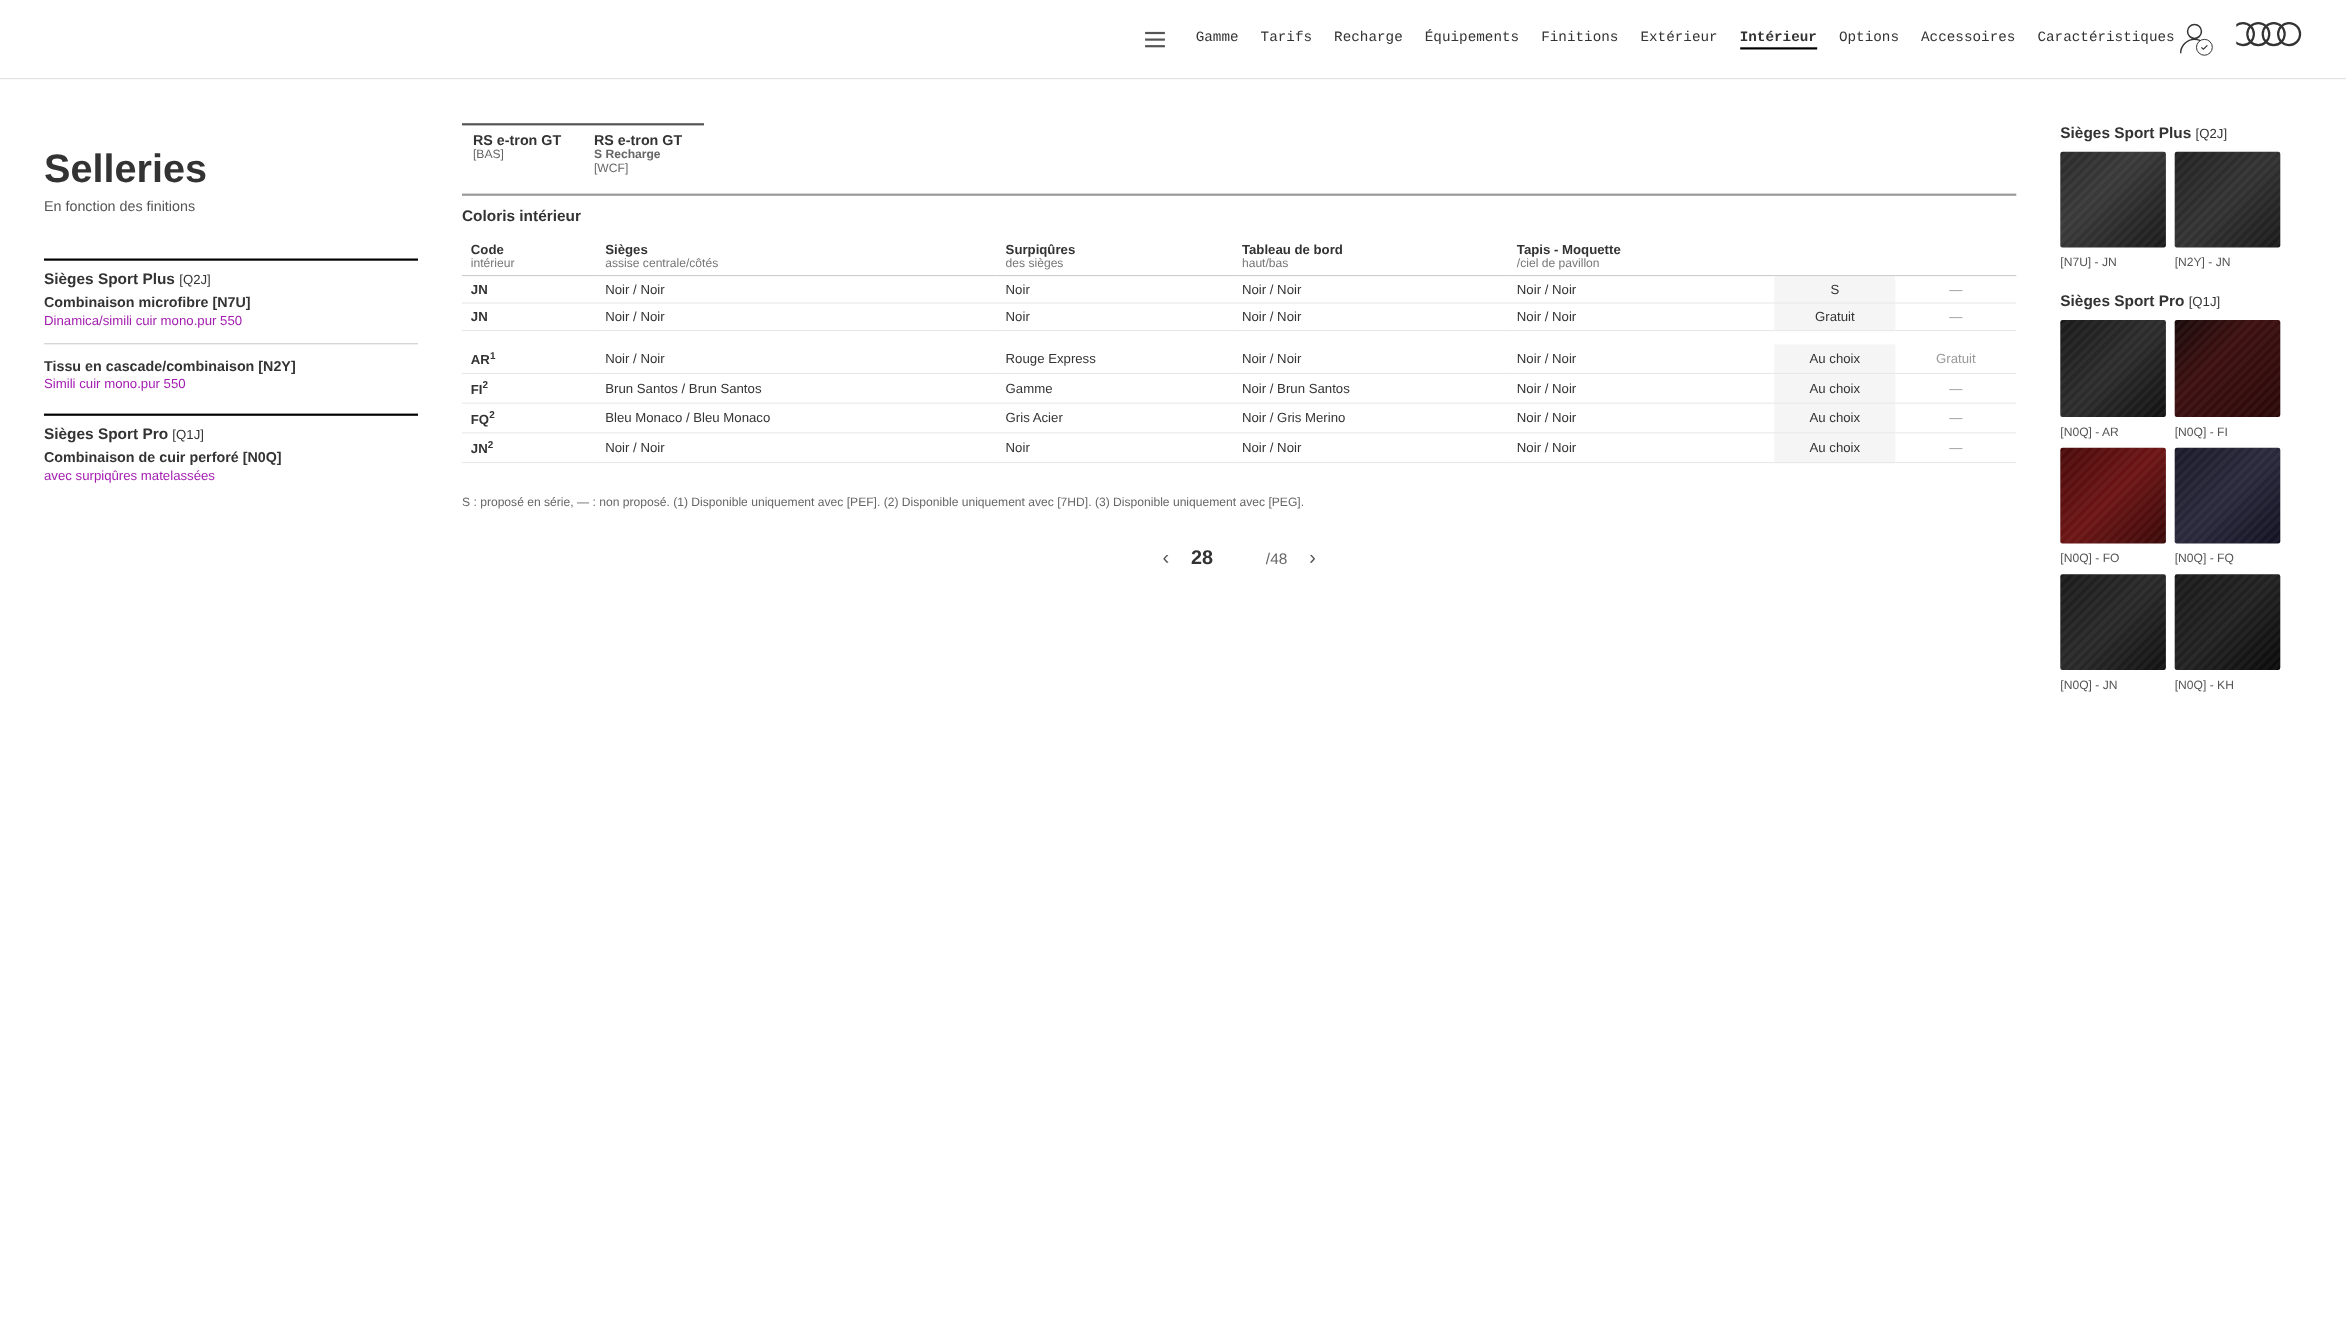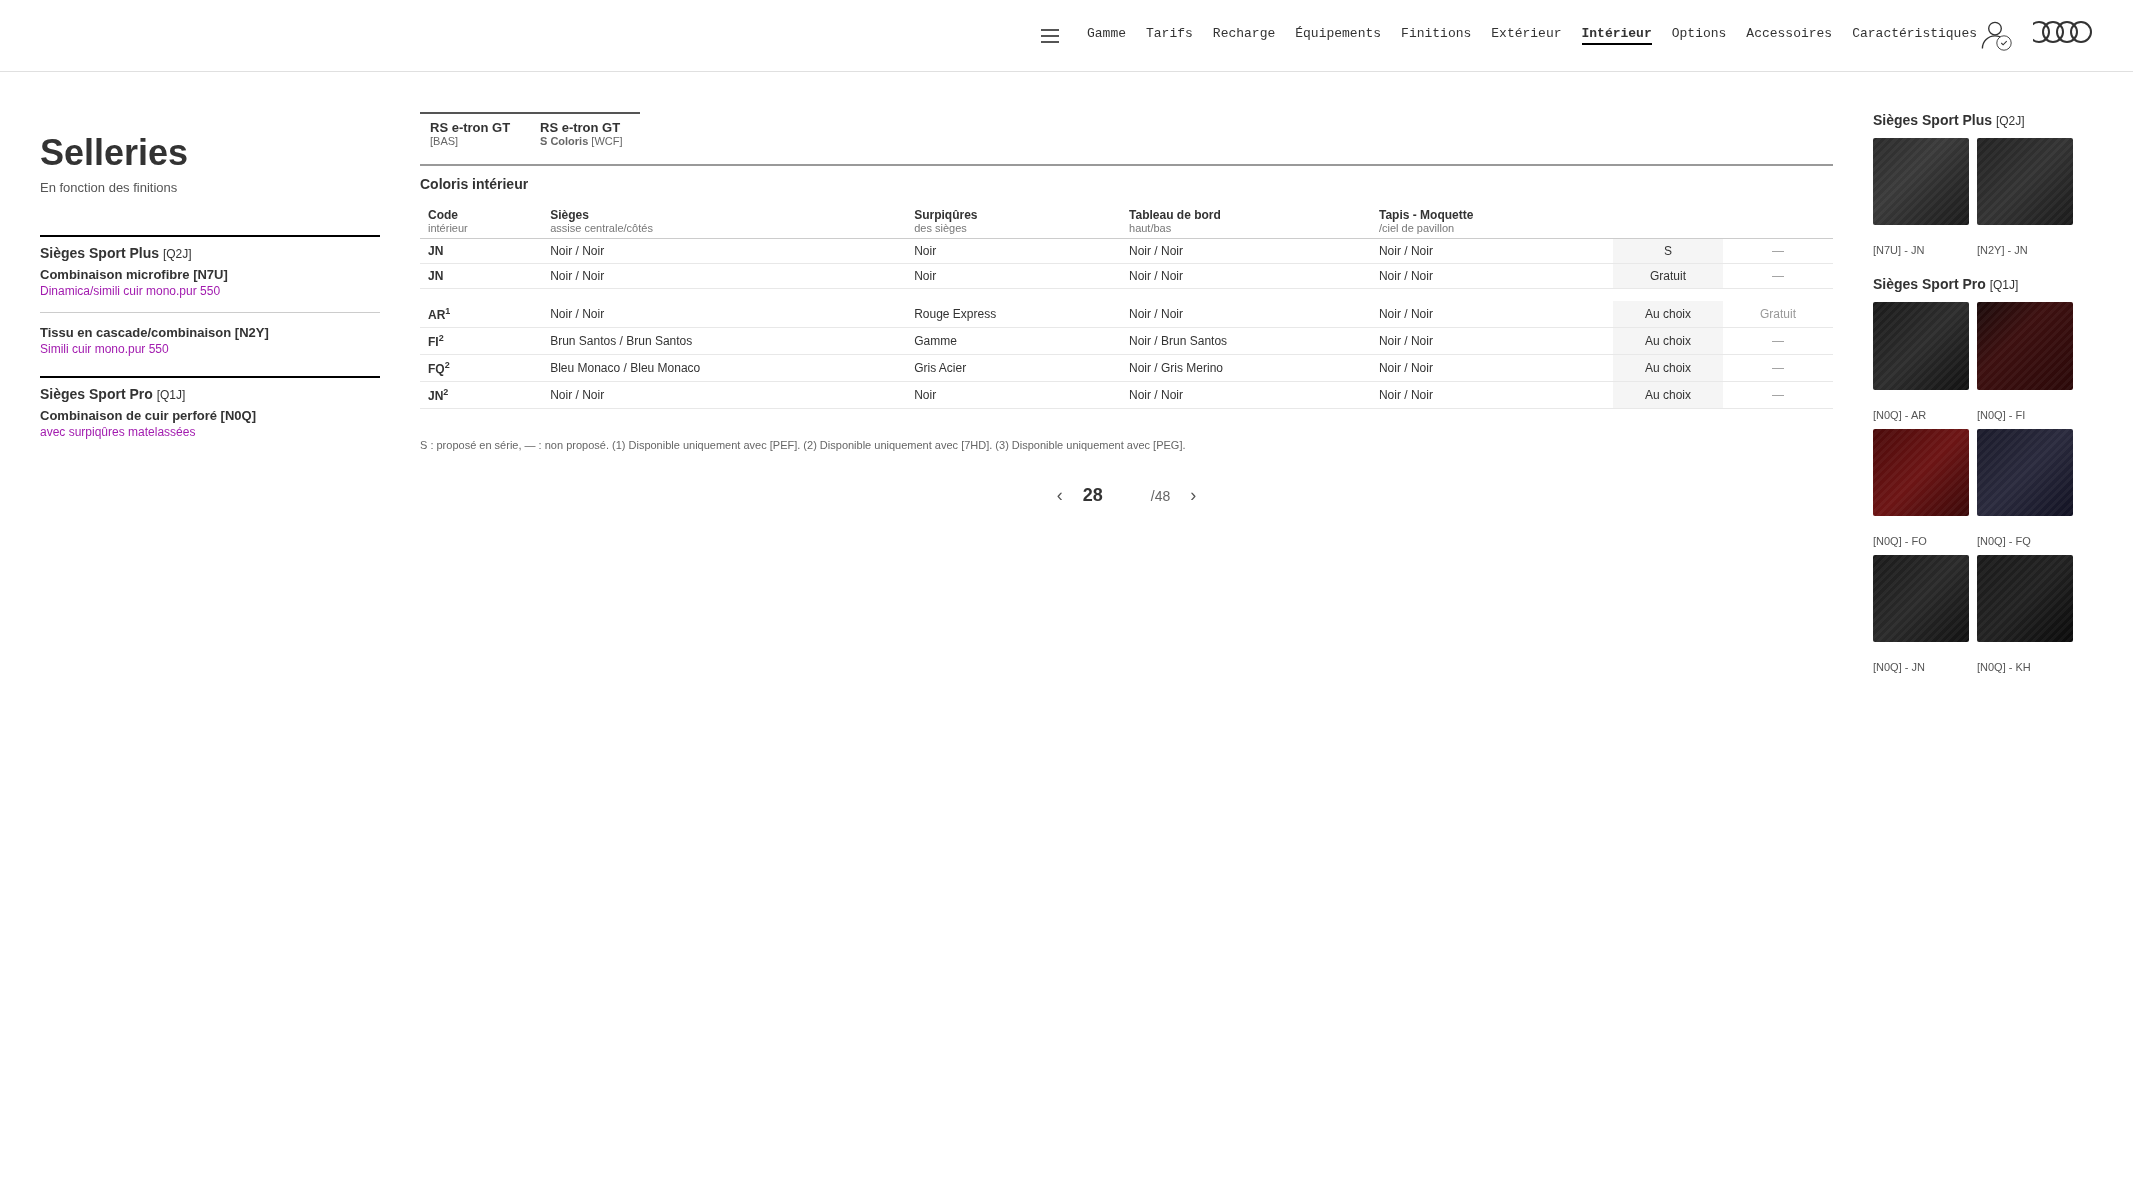--- a/index.html
+++ b/index.html
@@ -64,21 +64,21 @@
     
     .right-panel { min-width: 200px; max-width: 220px; }
     .panel-section-title { font-size: 14px; font-weight: bold; margin-bottom: 10px; }
     .panel-section-title .badge { font-weight: normal; font-size: 12px; }
     .thumbnail-grid { display: grid; grid-template-columns: 1fr 1fr; gap: 8px; margin-bottom: 20px; }
     .thumbnail-item { display: flex; flex-direction: column; }
     .thumbnail-img {
       width: 100%; aspect-ratio: 1.1;
       border-radius: 2px; overflow: hidden; position: relative;
     }
-    .thumb-label { font-size: 11px; color: #555; margin-top: 19px; }
+    .thumb-label { font-size: 11px; color: #555; margin-top: 8px; }
 
     
     .swatch-n7u-jn { background: linear-gradient(135deg, #2a2a2a 0%, #3a3a3a 40%, #1a1a1a 100%); }
     .swatch-n2y-jn { background: linear-gradient(135deg, #222 0%, #333 50%, #1a1a1a 100%); }
     .swatch-n0q-ar { background: linear-gradient(135deg, #1a1a1a 0%, #2d2d2d 50%, #111 100%); }
     .swatch-n0q-fi { background: linear-gradient(135deg, #1a0a0a 0%, #3d1010 40%, #2a0808 100%); }
     .swatch-n0q-fo { background: linear-gradient(135deg, #4a0a0a 0%, #6d1515 50%, #3a0808 100%); }
     .swatch-n0q-fq { background: linear-gradient(135deg, #1a1a2a 0%, #2a2a3d 50%, #111122 100%); }
     .swatch-n0q-jn { background: linear-gradient(135deg, #1a1a1a 0%, #2a2a2a 50%, #111 100%); }
     .swatch-n0q-kh { background: linear-gradient(135deg, #1a1a1a 0%, #222 50%, #0a0a0a 100%); }
@@ -169,21 +169,21 @@
   <div class="table-area">
 
     <div style="display:flex; margin-bottom:11px;">
       <div style="display:flex; gap:0;">
         <div style="width:110px; padding:6px 10px; font-size:12px; border-top:2px solid #555; text-align:left;">
           <div style="font-weight:bold; font-size:13px;">RS e-tron GT</div>
           <div style="font-size:11px; color:#666;">[BAS]</div>
         </div>
         <div style="width:110px; padding:6px 10px; font-size:12px; border-top:2px solid #555; text-align:left;">
           <div style="font-weight:bold; font-size:13px;">RS e-tron GT</div>
-          <div style="font-size:11px; color:#666;"><strong>S Coloris</strong> [WCF]</div>
+          <div style="font-size:11px; color:#666;"><strong>S Recharge</strong> [WCF]</div>
         </div>
       </div>
     </div>
 
     <div class="coloris-title">Coloris intérieur</div>
 
     <table>
       <thead>
         <tr>
           <th>Code <span class="col-sub">intérieur</span></th>

